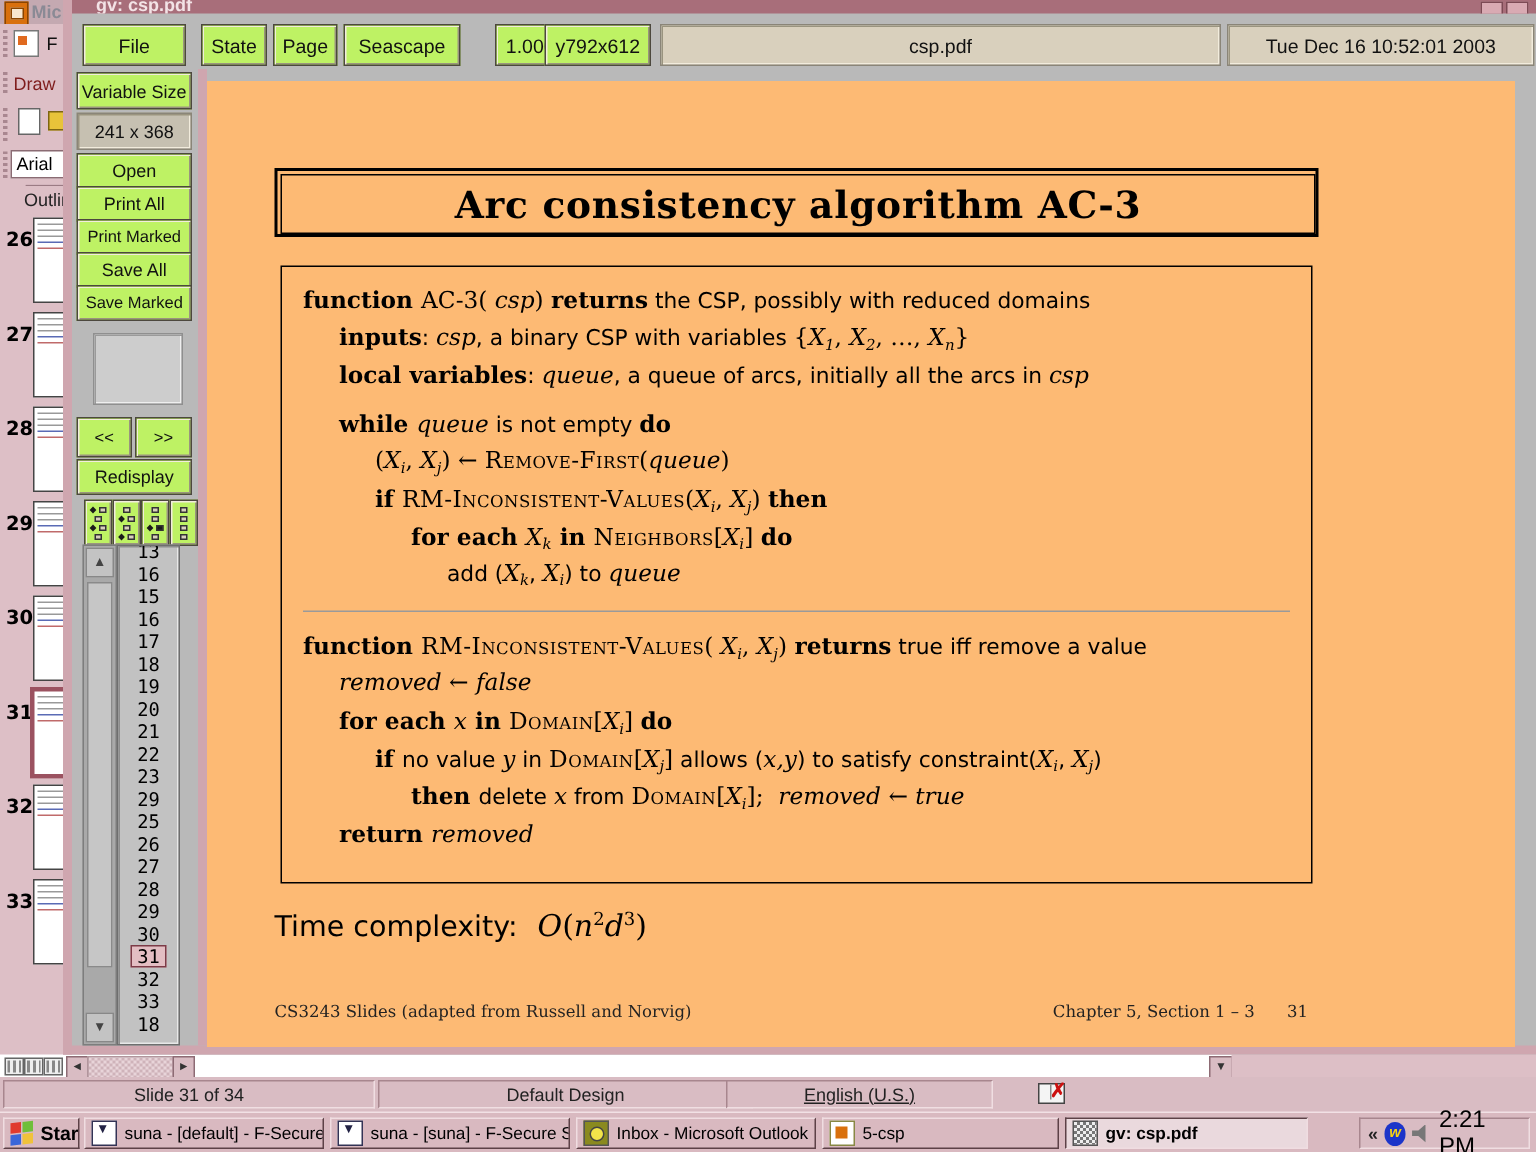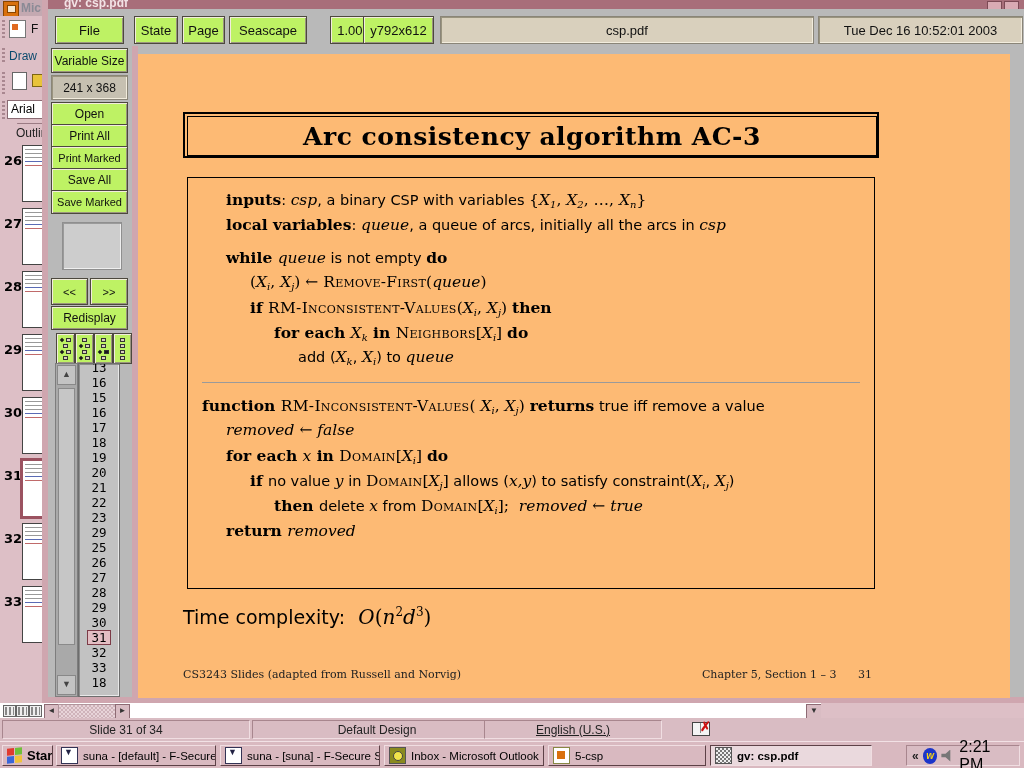--- a/index.html
+++ b/index.html
@@ -11,21 +11,21 @@
   .ppt-titlebar{position:absolute;left:0;top:0;width:42px;height:16px;background:#c4a9b1;overflow:hidden;}
   .ppt-appicon{position:absolute;left:3px;top:1px;width:14px;height:14px;background:#d9700d;border:1px solid #8a4500;}
   .ppt-appicon::after{content:"";position:absolute;left:3px;top:3px;width:7px;height:6px;background:#f7e7cf;border:1px solid #8a4500;}
   .ppt-titletxt{position:absolute;left:21px;top:1px;font-weight:bold;font-size:12px;color:#8a8a95;}
   .grip{position:absolute;left:2px;top:2px;bottom:2px;width:3px;
     background:repeating-linear-gradient(#a98790 0 2px,transparent 2px 4px);}
   .ppt-row{position:absolute;left:0;width:42px;overflow:hidden;}
   .ppt-menuicon{position:absolute;left:9px;top:2px;width:15px;height:16px;background:#fff;border:1px solid #777;}
   .ppt-menuicon::after{content:"";position:absolute;left:2px;top:3px;width:6px;height:6px;background:#e06a1f;}
   .ppt-mitem{position:absolute;left:31px;top:4px;font-size:12px;color:#111;}
-  .ppt-drawtxt{position:absolute;left:9px;top:3px;font-size:12px;color:#0c4a6e;}
+  .ppt-drawtxt{position:absolute;left:9px;top:3px;font-size:12px;color:#7f1d1d;}
   .doc-icon{position:absolute;left:12px;top:2px;width:13px;height:16px;background:#fff;border:1px solid #666;}
   .folder-icon{position:absolute;left:32px;top:4px;width:12px;height:11px;background:#e8c33a;border:1px solid #7d6512;}
   .fontbox{position:absolute;left:7px;top:1px;width:40px;height:17px;background:#fff;border:1px solid #8a6b73;font-size:12px;color:#000;padding-left:3px;line-height:17px;}
   .outltab{position:absolute;left:2px;top:2px;width:44px;height:17px;background:#ddbfc6;border:1px solid #9b7b84;border-bottom:none;
     clip-path:polygon(14% 100%,26% 0,100% 0,100% 100%);font-size:12px;color:#222;padding-left:13px;line-height:18px;}
   .ppt-slide-num{position:absolute;left:4px;width:16px;font-weight:bold;font-size:13px;color:#000;font-family:"DejaVu Sans",sans-serif;}
   .ppt-thumb{position:absolute;left:22px;width:26px;height:55px;background:#fff;border:1px solid #444;}
   .ppt-thumb.cur{border:3px solid #9b5260;margin-left:-2px;margin-top:-2px;}
   .ppt-thumb i{display:block;height:1px;margin:3px 2px 0 2px;background:#999;}
   .ppt-thumb i.b{background:#5a6bb5;}
@@ -380,20 +380,21 @@
           <div class="page-item">18</div>
         </div>
     </div>
     <div class="gv-divider"></div>
 
     <div class="gv-page">
       <div class="slide-titlebox">
         <div class="slide-titlein">Arc consistency algorithm AC-3</div>
       </div>
       <div class="algbox" id="algorithm-box">
+          <div class="alg-line" style="padding-left: 0px;"><span class="sg-b">function </span><span class="sg-m">AC-3( </span><span class="sg-i">csp</span><span class="sg-m">) </span><span class="sg-b">returns</span><span class="sg-p"> the CSP, possibly with reduced domains</span></div>
           <div class="alg-line" style="padding-left: 24px;"><span class="sg-b">inputs</span><span class="sg-p">: </span><span class="sg-i">csp</span><span class="sg-p">, a binary CSP with variables </span><span class="sg-m">{</span><span class="sg-i">X</span><sub>1</sub><span class="sg-m">, </span><span class="sg-i">X</span><sub>2</sub><span class="sg-m">, …, </span><span class="sg-i">X</span><sub>n</sub><span class="sg-m">}</span></div>
           <div class="alg-line" style="padding-left: 24px;"><span class="sg-b">local variables</span><span class="sg-p">: </span><span class="sg-i">queue</span><span class="sg-p">, a queue of arcs, initially all the arcs in </span><span class="sg-i">csp</span></div>
           <div class="alg-line gap" style="padding-left: 24px;"><span class="sg-b">while </span><span class="sg-i">queue</span><span class="sg-p"> is not empty </span><span class="sg-b">do</span></div>
           <div class="alg-line" style="padding-left: 48px;"><span class="sg-m">(</span><span class="sg-i">X</span><sub>i</sub><span class="sg-m">, </span><span class="sg-i">X</span><sub>j</sub><span class="sg-m">) ← </span><span class="sg-sc">Remove-First</span><span class="sg-m">(</span><span class="sg-i">queue</span><span class="sg-m">)</span></div>
           <div class="alg-line" style="padding-left: 48px;"><span class="sg-b">if </span><span class="sg-sc">RM-Inconsistent-Values</span><span class="sg-m">(</span><span class="sg-i">X</span><sub>i</sub><span class="sg-m">, </span><span class="sg-i">X</span><sub>j</sub><span class="sg-m">) </span><span class="sg-b">then</span></div>
           <div class="alg-line" style="padding-left: 72px;"><span class="sg-b">for each </span><span class="sg-i">X</span><sub>k</sub><span class="sg-b"> in </span><span class="sg-sc">Neighbors</span><span class="sg-m">[</span><span class="sg-i">X</span><sub>i</sub><span class="sg-m">] </span><span class="sg-b">do</span></div>
           <div class="alg-line" style="padding-left: 96px;"><span class="sg-p">add (</span><span class="sg-i">X</span><sub>k</sub><span class="sg-p">, </span><span class="sg-i">X</span><sub>i</sub><span class="sg-p">) to </span><span class="sg-i">queue</span></div>
           <div class="alg-rule"></div>
           <div class="alg-line" style="padding-left: 0px;"><span class="sg-b">function </span><span class="sg-sc">RM-Inconsistent-Values</span><span class="sg-m">( </span><span class="sg-i">X</span><sub>i</sub><span class="sg-m">, </span><span class="sg-i">X</span><sub>j</sub><span class="sg-m">) </span><span class="sg-b">returns</span><span class="sg-p"> true iff remove a value</span></div>
           <div class="alg-line" style="padding-left: 24px;"><span class="sg-i">removed</span><span class="sg-m"> ← </span><span class="sg-i">false</span></div>

